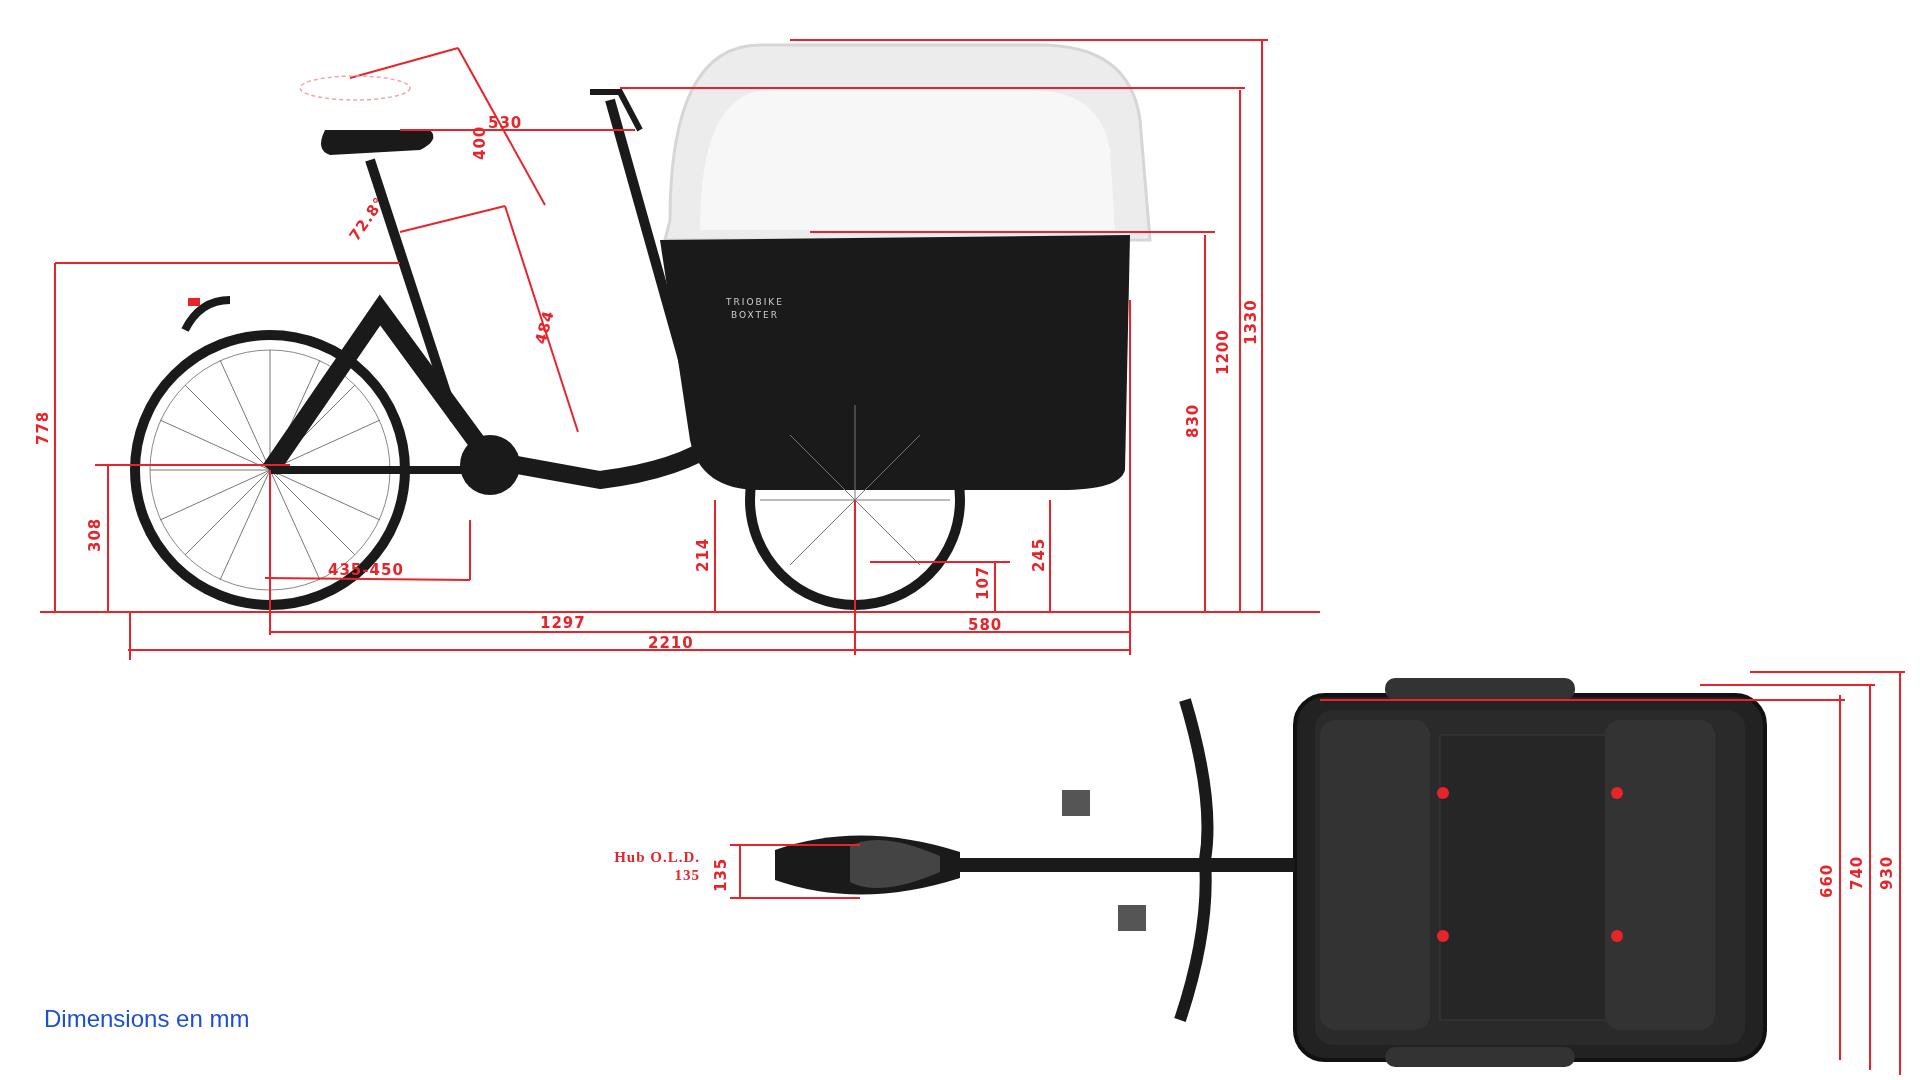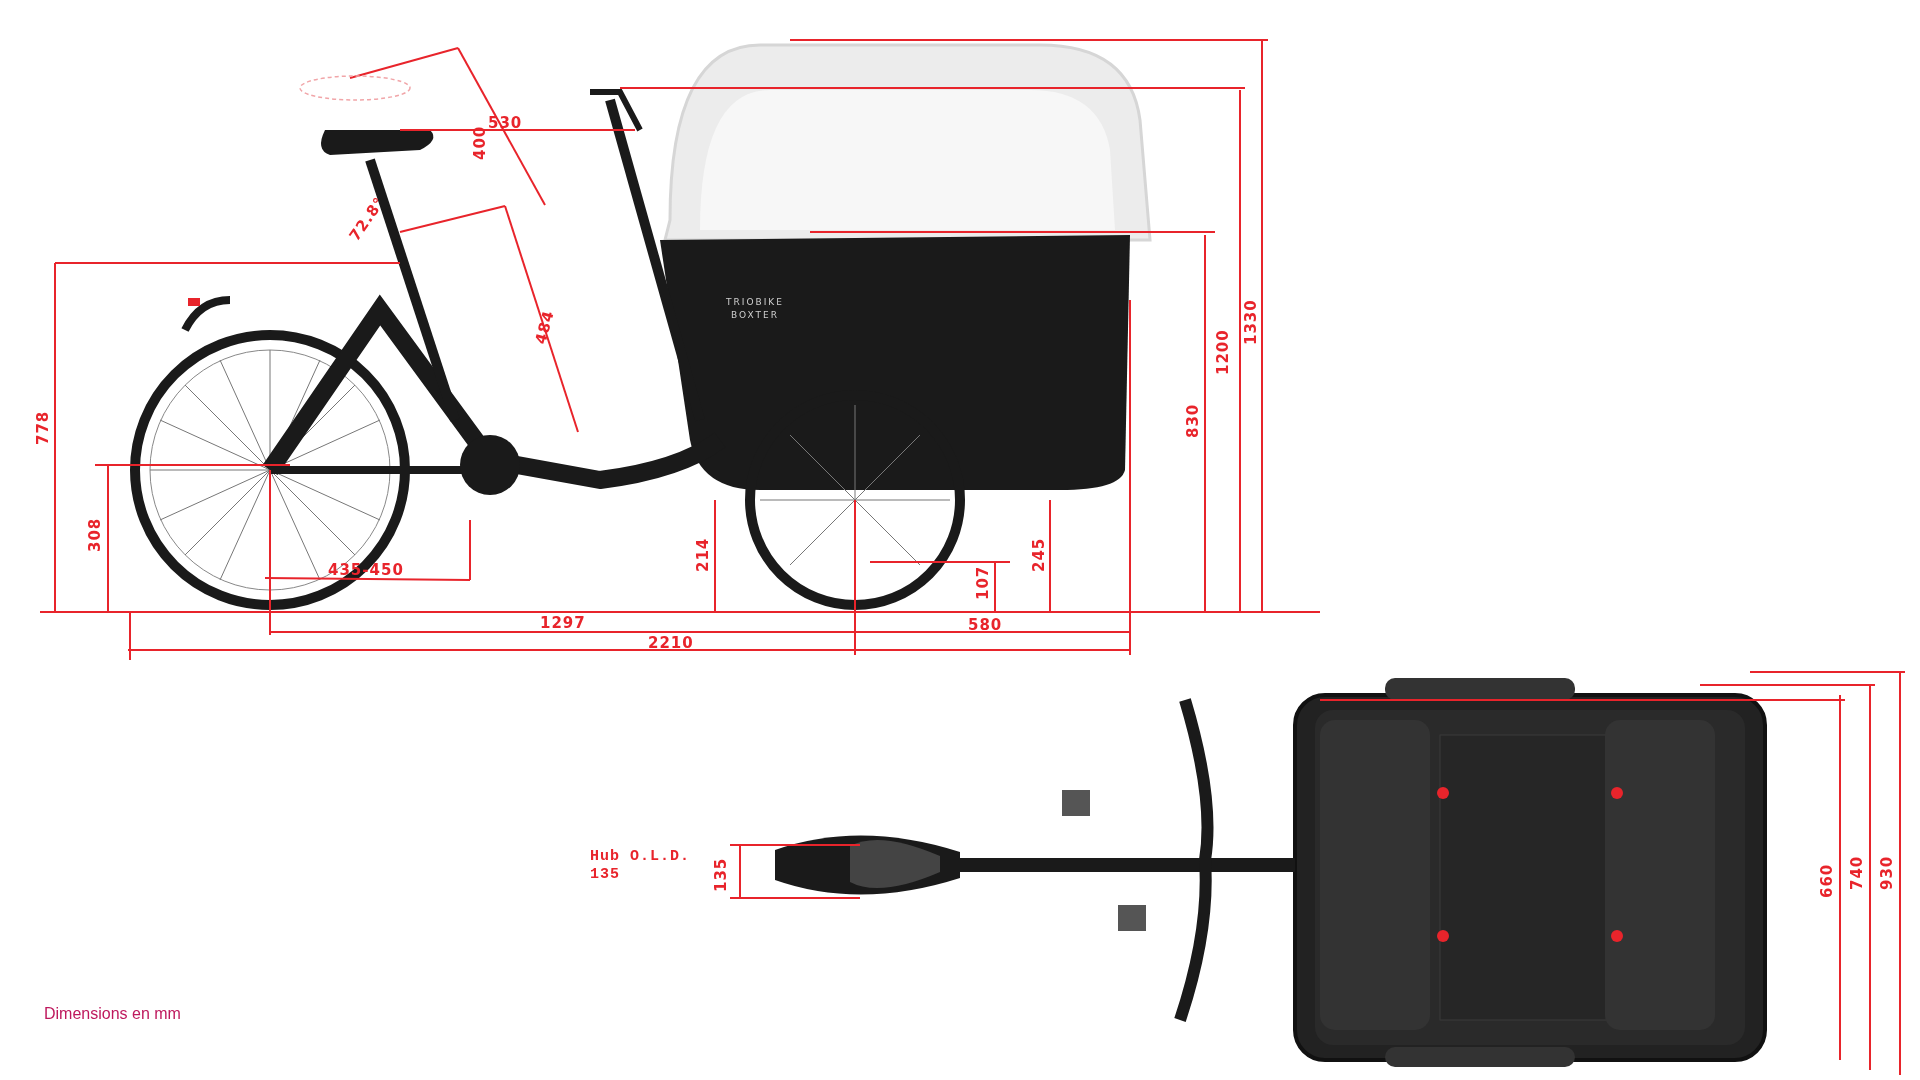--- a/index.html
+++ b/index.html
@@ -1,20 +1,20 @@
 <!DOCTYPE html>
 <html><head>
 <meta charset="utf-8">
 <style>
   html, body { margin:0; padding:0; background:#ffffff; }
   body { width:1920px; height:1080px; position:relative; overflow:hidden; font-family:"DejaVu Sans", sans-serif; }
   svg { position:absolute; left:0; top:0; }
   .dim { fill:#e8242b; font-family:"DejaVu Sans", sans-serif; font-weight:bold; font-size:15px; letter-spacing:1px; }
-  .caption { position:absolute; left:44px; top:1005px; font-family:"Liberation Sans", sans-serif; font-size:16px; color:#be185d; }
-  .lbl { position:absolute; color:#e8242b; font-family:Liberation Mono, monospace; font-weight:bold; font-size:15px; letter-spacing:1px; text-align:left; line-height:18px; }
+  .caption { position:absolute; left:44px; top:1005px; font-family:"Liberation Sans", sans-serif; font-size:24px; color:#1d4ed8; }
+  .lbl { position:absolute; color:#e8242b; font-family:Liberation Serif, serif; font-weight:bold; font-size:15px; letter-spacing:1px; text-align:right; line-height:18px; }
 </style>
 </head>
 <body>
 
 <svg width="1920" height="1080" viewBox="0 0 1920 1080">
 
   <g>
 
     <path d="M670 220 Q670 45 760 45 L1040 45 Q1130 45 1140 120 L1150 240 L665 240 Z" fill="#ececec" stroke="#d6d6d6" stroke-width="3"></path>
     <path d="M700 230 Q700 90 770 90 L1030 90 Q1100 90 1110 150 L1115 230 Z" fill="#f7f7f7"></path>

